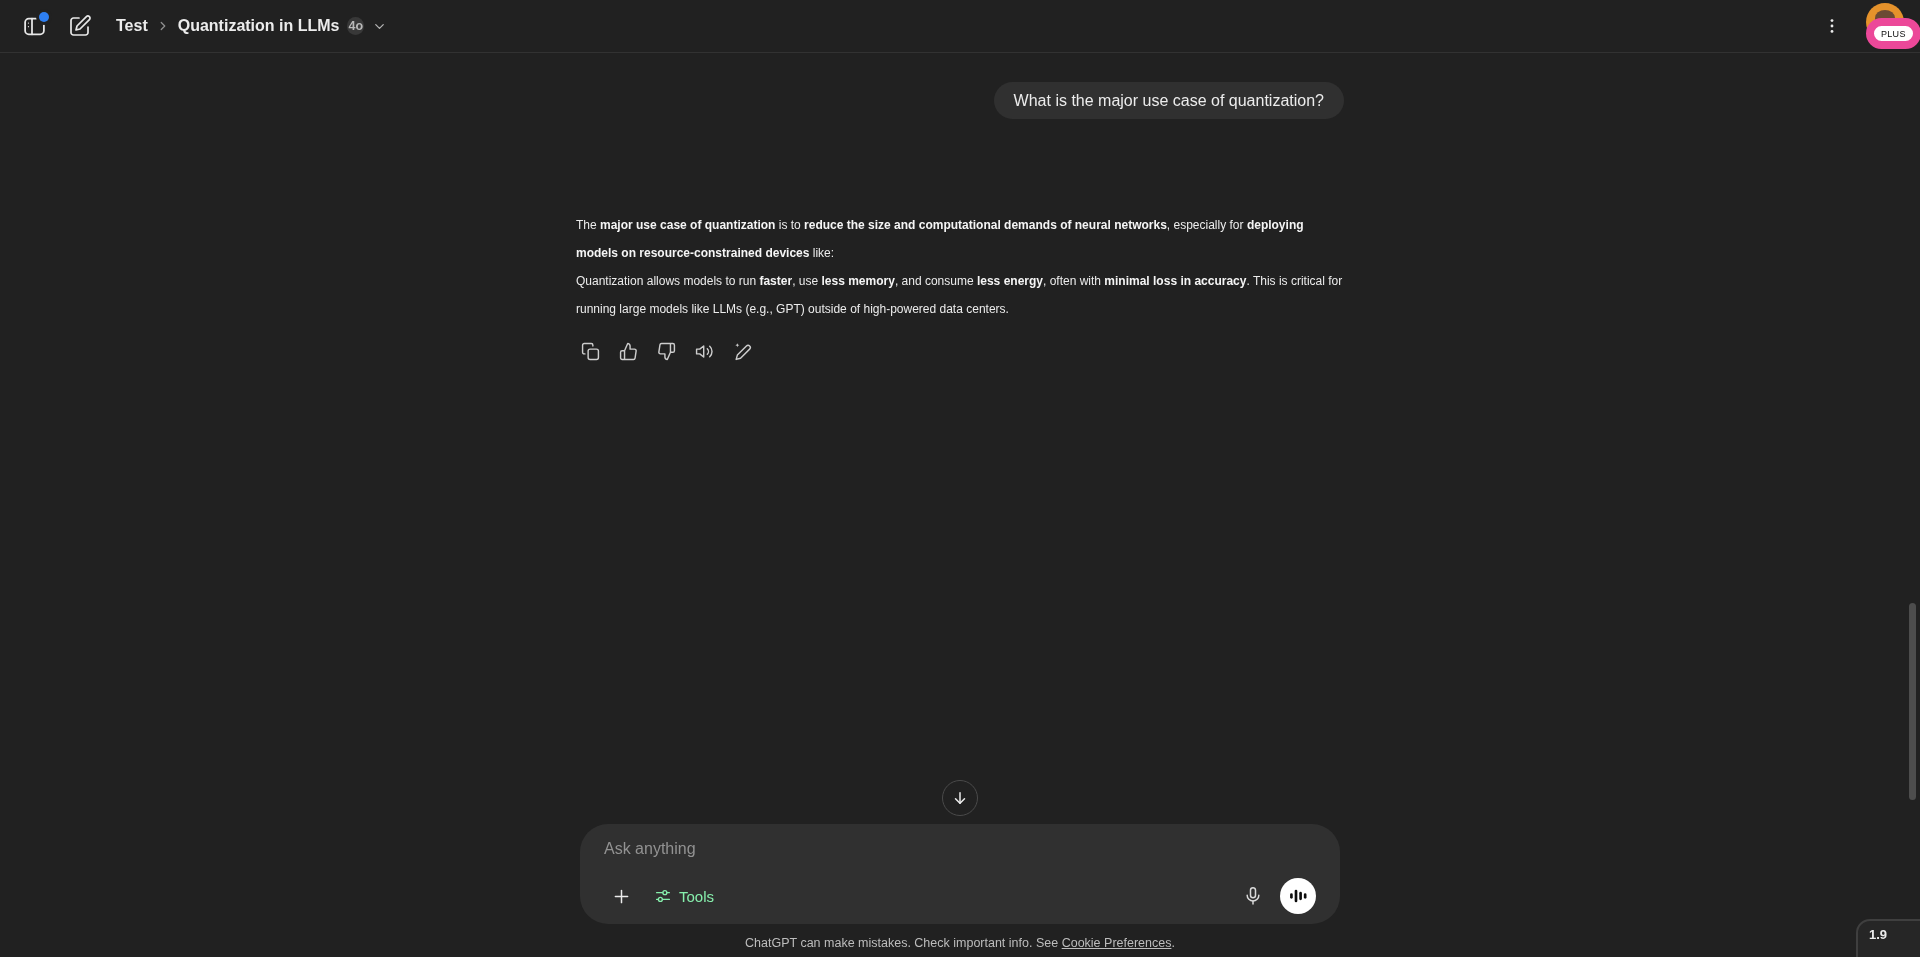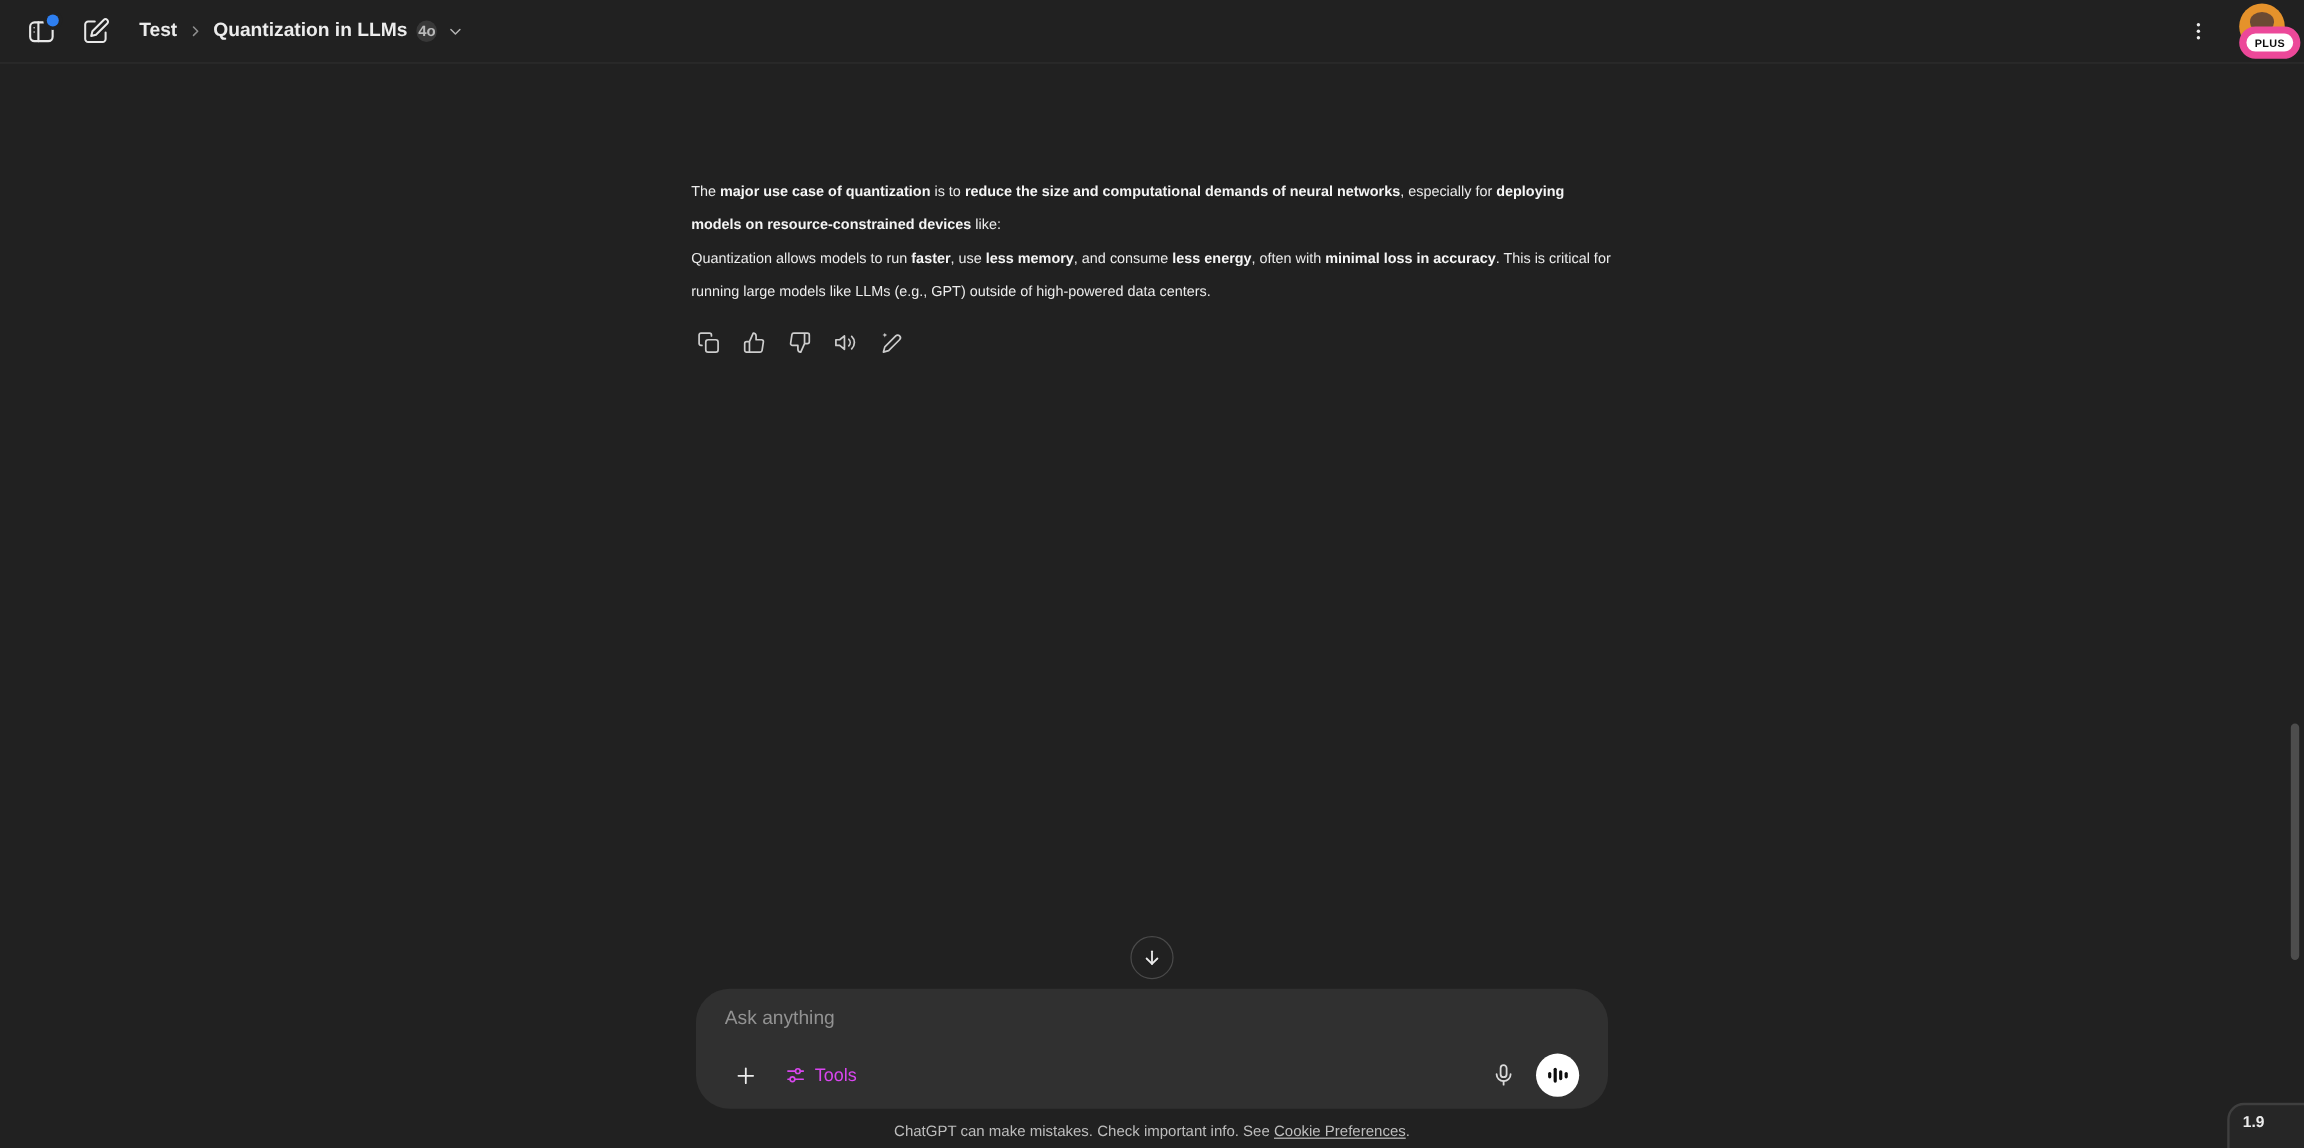--- a/index.html
+++ b/index.html
@@ -36,22 +36,22 @@
   .topbar-right { display:flex; align-items:center; gap:14px; }
   .kebab { color:#ececec; }
   .avatar-wrap { position:relative; width:40px; height:46px; cursor:pointer; }
   .avatar {
     width:38px; height:38px; border-radius:50%; background:#e5922b; overflow:hidden; position:relative;
   }
   .avatar .face { position:absolute; left:9px; top:7px; width:20px; height:16px; border-radius:50% 50% 45% 45%; background:#6b4a33; }
   .avatar .body { position:absolute; left:5px; top:21px; width:28px; height:18px; border-radius:50% 50% 0 0; background:#2d2a28; }
   .plan-badge {
     position:absolute; left:0px; bottom:0px; background:#ffffff; color:#0d0d0d;
-    font-size:9px; font-weight:700; letter-spacing:.3px; padding:2.5px 7px; border-radius:999px;
-    border:6px solid #ec4899;
+    font-size:9px; font-weight:400; letter-spacing:.3px; padding:2.5px 7px; border-radius:999px;
+    border:8px solid #ec4899;
   }
 
   
   .thread { position:absolute; left:576px; top:53px; width:768px; }
   .user-row { display:flex; justify-content:flex-end; margin-top:29px; }
   .user-bubble {
     background:#303030; color:#ececec; font-size:16px; line-height:19px;
     padding:9px 20px; border-radius:24px; max-width:560px;
   }
   .assistant { margin-top:92px; font-size:16px; line-height:28px; color:#ececec; }
@@ -84,21 +84,21 @@
     width:100%; background:transparent; border:none; outline:none;
     font-family:inherit; font-size:16px; color:#ececec; padding-top:4px;
   }
   .composer-input::placeholder { color:#929292; }
   .composer-controls { display:flex; align-items:center; }
   .comp-btn {
     background:transparent; border:none; color:#ececec; cursor:pointer;
     display:flex; align-items:center; justify-content:center; width:34px; height:34px; border-radius:50%;
   }
   .tools-btn {
-    background:transparent; border:none; color:#d946ef; cursor:pointer;
+    background:transparent; border:none; color:#86efac; cursor:pointer;
     display:flex; align-items:center; gap:7px; font-family:inherit; font-size:15px;
     padding:6px 10px; border-radius:999px; margin-left:6px;
   }
   .controls-spacer { flex:1; }
   .voice-btn {
     width:36px; height:36px; border-radius:50%; background:#ffffff; border:none; cursor:pointer;
     display:flex; align-items:center; justify-content:center; margin-left:10px;
   }
 
   
@@ -178,20 +178,23 @@
         <div class="avatar">
           <div class="face"></div>
           <div class="body"></div>
         </div>
         <span class="plan-badge">PLUS</span>
       </div>
     </div>
   </header>
 
   <main class="thread">
+    <div class="user-row">
+      <div class="user-bubble">What is the major use case of quantization?</div>
+    </div>
 
     <div class="assistant">
       <p><span>The </span><strong>major use case of quantization</strong><span> is to </span><strong>reduce the size and computational demands of neural networks</strong><span>, especially for </span><strong>deploying models on resource-constrained devices</strong><span> like:</span></p>
 
 
       <p><span>Quantization allows models to run </span><strong>faster</strong><span>, use </span><strong>less memory</strong><span>, and consume </span><strong>less energy</strong><span>, often with </span><strong>minimal loss in accuracy</strong><span>. This is critical for running large models like LLMs (e.g., GPT) outside of high-powered data centers.</span></p>
 
       <div class="actions-row">
         <button class="action-btn">
           <span style="display:flex;">

